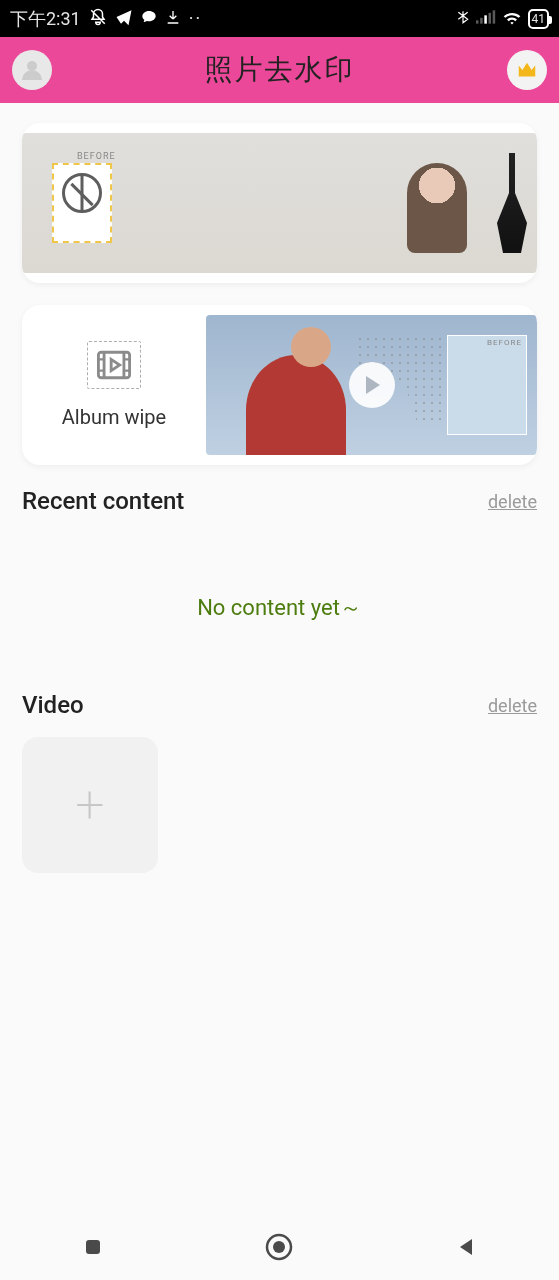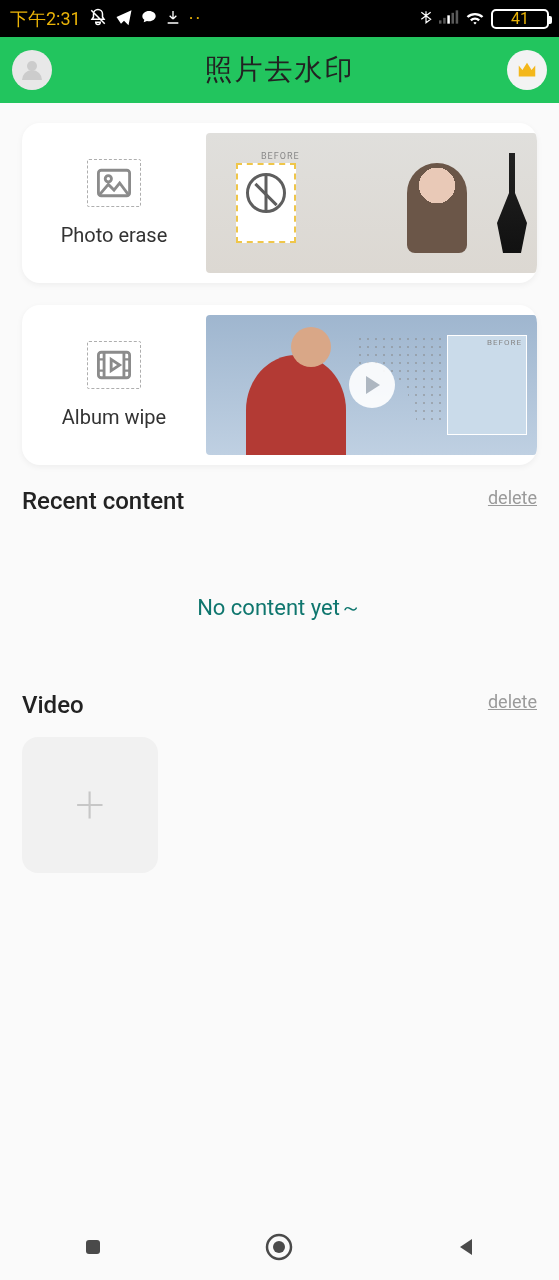--- a/index.html
+++ b/index.html
@@ -2,49 +2,49 @@
 <html><head>
 <meta charset="utf-8">
 <style>
   * { box-sizing: border-box; margin: 0; padding: 0; }
   html, body { width: 559px; height: 1280px; font-family: -apple-system, "Segoe UI", Roboto, "Helvetica Neue", Arial, sans-serif; background:#fafafa; overflow:hidden; }
 
   
   .status-bar {
     height: 37px;
     background: #000;
-    color: #eab308;
+    color: #e5e5e5;
     display: flex;
     align-items: center;
     justify-content: space-between;
     padding: 0 10px;
     font-size: 18px;
   }
   .status-left { display:flex; align-items:center; gap:8px; }
   .status-right { display:flex; align-items:center; gap:6px; }
   .status-bar svg { fill:#fff; }
   .battery {
     display:inline-flex; align-items:center;
     border:2px solid #fff; border-radius:5px;
-    padding: 0 18px; height:20px; font-size:16px; line-height:16px;
+    padding: 0 2px; height:20px; font-size:12px; line-height:16px;
     position:relative;
   }
   .battery::after{
     content:""; position:absolute; right:-5px; top:5px; width:3px; height:8px;
     background:#fff; border-radius:0 2px 2px 0;
   }
 
   
   .app-header{
     height:66px;
     display:flex;
     align-items:center;
     justify-content:space-between;
     padding:0 12px;
-    background:#22c55e;
+    background:#ec4899;
   }
   .avatar{
     width:40px; height:40px; border-radius:50%;
     background:#e8e8e8;
     display:flex; align-items:center; justify-content:center;
   }
   .crown-btn{
     width:40px; height:40px; border-radius:50%;
     background:#f3f3f3;
     display:flex; align-items:center; justify-content:center;
@@ -155,29 +155,29 @@
      background:
        radial-gradient(#888 1px, transparent 1.5px) 0 0/8px 8px;
      -webkit-mask: radial-gradient(circle at 0 100%, transparent 60px, #000 60px);
      mask: radial-gradient(circle at 0 100%, transparent 60px, #000 60px);
      opacity:.5;
   }
 
   
   .section{ margin-top:18px; }
   .section-header{
-    display:flex; justify-content:space-between; 
+    display:flex; justify-content:space-between; align-items:center;
     margin-bottom:18px;
   }
   .section-title{ font-size:24px; color:#222; font-weight:500;}
   .section-action{ font-size:18px; color:#9a9a9a; cursor:pointer;text-decoration:underline; }
 
   .empty{
     text-align:center;
-    color:#0f766e;
+    color:#4d7c0f;
     font-size:22px;
     padding:60px 0 50px;
   }
 
   .album-add{
     width:136px; height:136px;
     background:#f1f1f1;
     border-radius:16px;
     display:flex; align-items:center; justify-content:center;
     font-size:52px; color:#c7c7c7; font-weight:200; line-height:0;
@@ -257,30 +257,20 @@
   <div class="crown-btn">
     <svg width="22" height="22" viewBox="0 0 24 24">
         <path d="M3 7l4 5 5-8 5 8 4-5v12H3z" fill="#f3b71b"></path>
       </svg>
   </div>
 </div>
 
 <div class="content">
 
   <div class="card">
-    <div class="card-left">
-      <div class="dashed-box">
-        <svg width="34" height="30" viewBox="0 0 24 20">
-          <rect x="1" y="1" width="22" height="18" rx="2" fill="none" stroke="#8b8b8b" stroke-width="2"></rect>
-          <circle cx="8" cy="7" r="2.2" fill="none" stroke="#8b8b8b" stroke-width="2"></circle>
-          <path d="M2 18l6-7 4 4 4-5 6 8" fill="none" stroke="#8b8b8b" stroke-width="2"></path>
-        </svg>
-      </div>
-      <div class="card-label">Photo erase</div>
-    </div>
     <div class="card-right">
       <div class="preview-photo">
         <span class="before-tag">BEFORE</span>
         <div class="inset"></div>
         <div class="peace"></div>
         <div class="person"></div>
         <div class="guitar"></div>
       </div>
     </div>
   </div>

